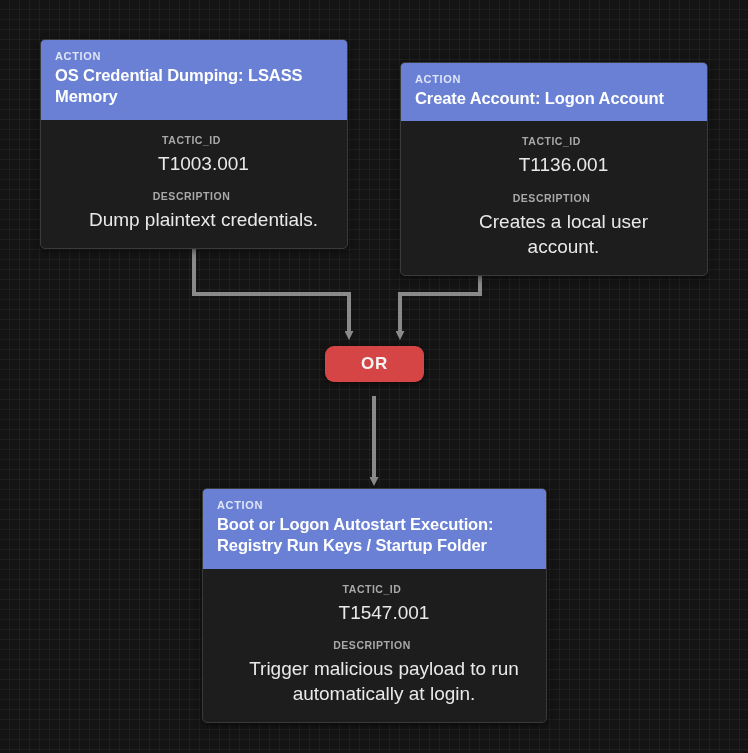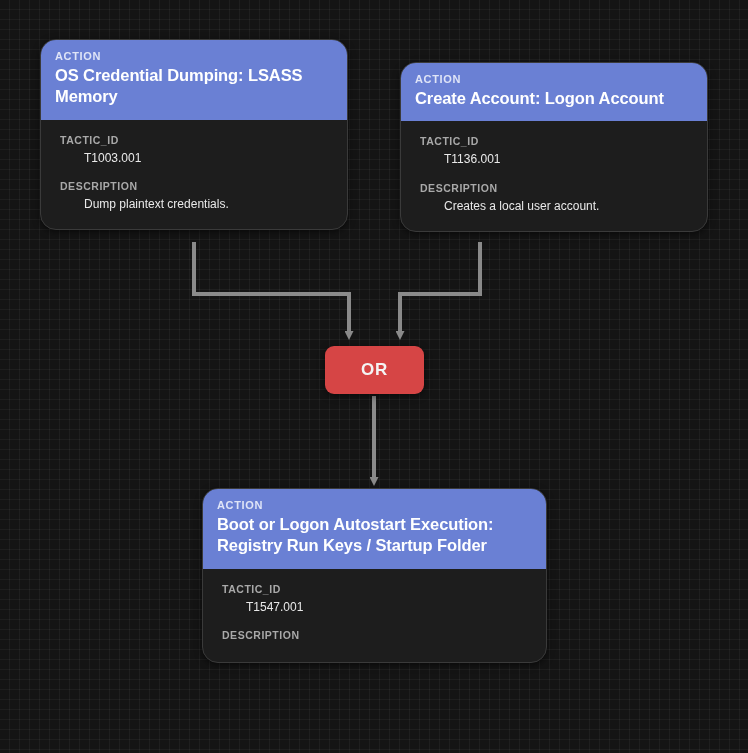--- a/index.html
+++ b/index.html
@@ -30,21 +30,21 @@
     position: absolute;
     left: 0; top: 0;
     width: 748px;
     height: 753px;
     pointer-events: none;
   }
 
   
   .node {
     position: absolute;
-    border-radius: 16px;
+    border-radius: 5px;
     background: #1d1d1d;
     border: 1px solid #3a3a3a;
     box-shadow: 0 2px 7px rgba(0,0,0,0.55);
     overflow: hidden;
     box-sizing: border-box;
   }
   .node-header {
     background: #6a80d4;
     padding: 9px 14px 12px 14px;
     box-sizing: border-box;
@@ -60,31 +60,32 @@
   .node-title {
     font-size: 16.5px;
     font-weight: bold;
     color: #ffffff;
     line-height: 1.28;
     letter-spacing: -0.1px;
   }
   .node-body {
     padding: 14px 24px 16px 19px;
     box-sizing: border-box;
+    text-align: center;
   }
   .field + .field { margin-top: 14px; }
   .field-label {
     font-size: 10.5px;
     font-weight: bold;
     letter-spacing: 0.05em;
     color: #a9a9a9;
     margin-bottom: 5px;
   }
   .field-value {
-    font-size: 12px;
+    font-size: 19px;
     color: #e9e9e9;
     line-height: 1.33;
     margin-left: 24px;
   }
 
   
   .gate {
     position: absolute;
     display: flex;
     align-items: center;
@@ -151,33 +152,34 @@
         <div class="field-label">TACTIC_ID</div>
         <div class="field-value">T1136.001</div>
       </div>
       <div class="field">
         <div class="field-label">DESCRIPTION</div>
         <div class="field-value">Creates a local user account.</div>
       </div>
     </div>
   </div>
 
-  <div class="gate" style="left:325px; top:346px; width:99px; height:48px;">
+  <div class="gate" style="left:325px; top:346px; width:99px; height:36px;">
     <span>OR</span>
   </div>
 
   <div class="node" style="left:202px; top:488px; width:345px;">
     <div class="node-header">
       <div class="node-kind">ACTION</div>
       <div class="node-title">Boot or Logon Autostart Execution: Registry Run Keys / Startup Folder</div>
     </div>
     <div class="node-body">
       <div class="field">
         <div class="field-label">TACTIC_ID</div>
         <div class="field-value">T1547.001</div>
       </div>
       <div class="field">
         <div class="field-label">DESCRIPTION</div>
+        <div class="field-value">Trigger malicious payload to run automatically at login.</div>
       </div>
     </div>
   </div>
 
 </div>
 
 </body></html>

